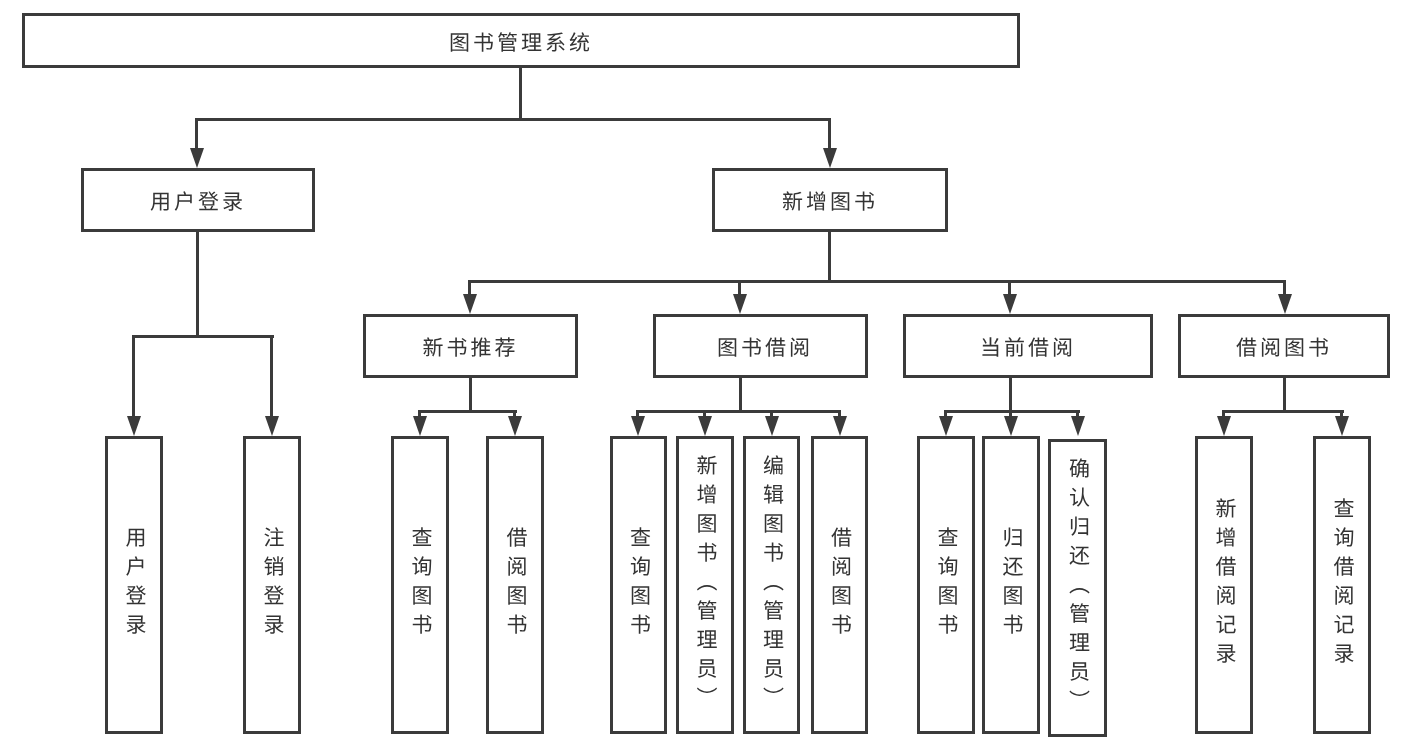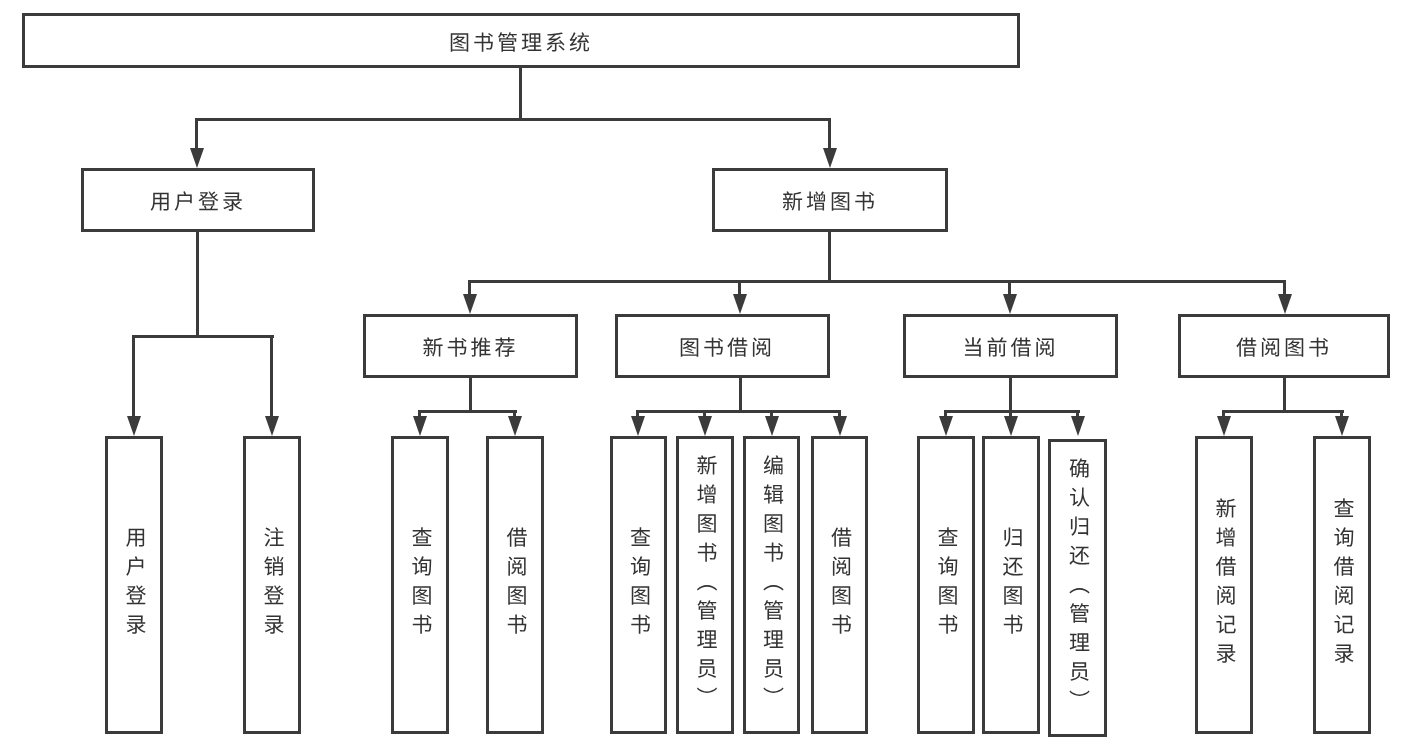--- a/index.html
+++ b/index.html
@@ -94,24 +94,24 @@
   <div class="vline" style="left:738px;top:280px;height:16px;"></div>
   <div class="ahead" style="left:733px;top:294px;"></div>
   <div class="vline" style="left:1008px;top:280px;height:16px;"></div>
   <div class="ahead" style="left:1003px;top:294px;"></div>
   <div class="vline" style="left:1283px;top:280px;height:16px;"></div>
   <div class="ahead" style="left:1278px;top:294px;"></div>
 
   <div class="node" style="left:363px;top:314px;width:215px;height:64px;">
     <span>新书推荐</span>
   </div>
-  <div class="node" style="left:615px;top:314px;width:215px;height:64px;padding-left:9px;">
+  <div class="node" style="left:653px;top:314px;width:215px;height:64px;padding-left:9px;">
     <span>图书借阅</span>
   </div>
-  <div class="node" style="left:903px;top:314px;width:215px;height:64px;">
+  <div class="node" style="left:903px;top:314px;width:250px;height:64px;">
     <span>当前借阅</span>
   </div>
   <div class="node" style="left:1178px;top:314px;width:212px;height:64px;">
     <span>借阅图书</span>
   </div>
 
   <div class="vline" style="left:469px;top:378px;height:35px;"></div>
   <div class="hline" style="left:419px;top:410px;width:98px;"></div>
   <div class="vline" style="left:418px;top:410px;height:10px;"></div>
   <div class="ahead" style="left:413px;top:416px;"></div>

